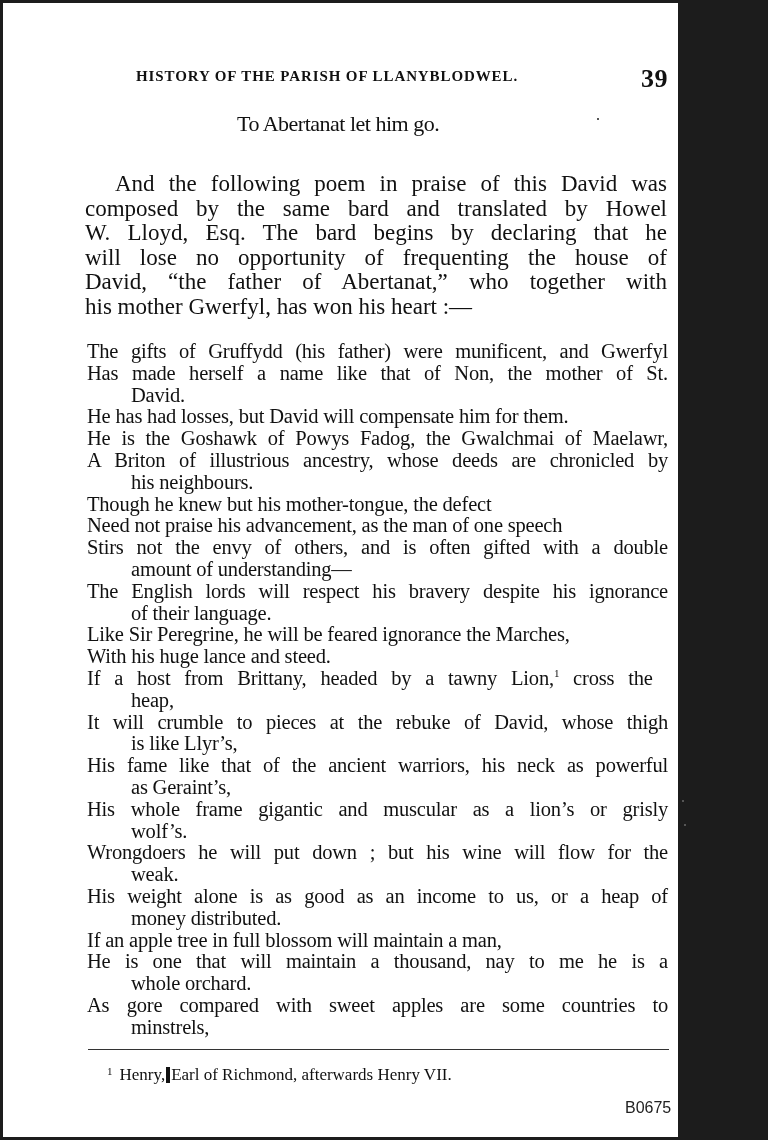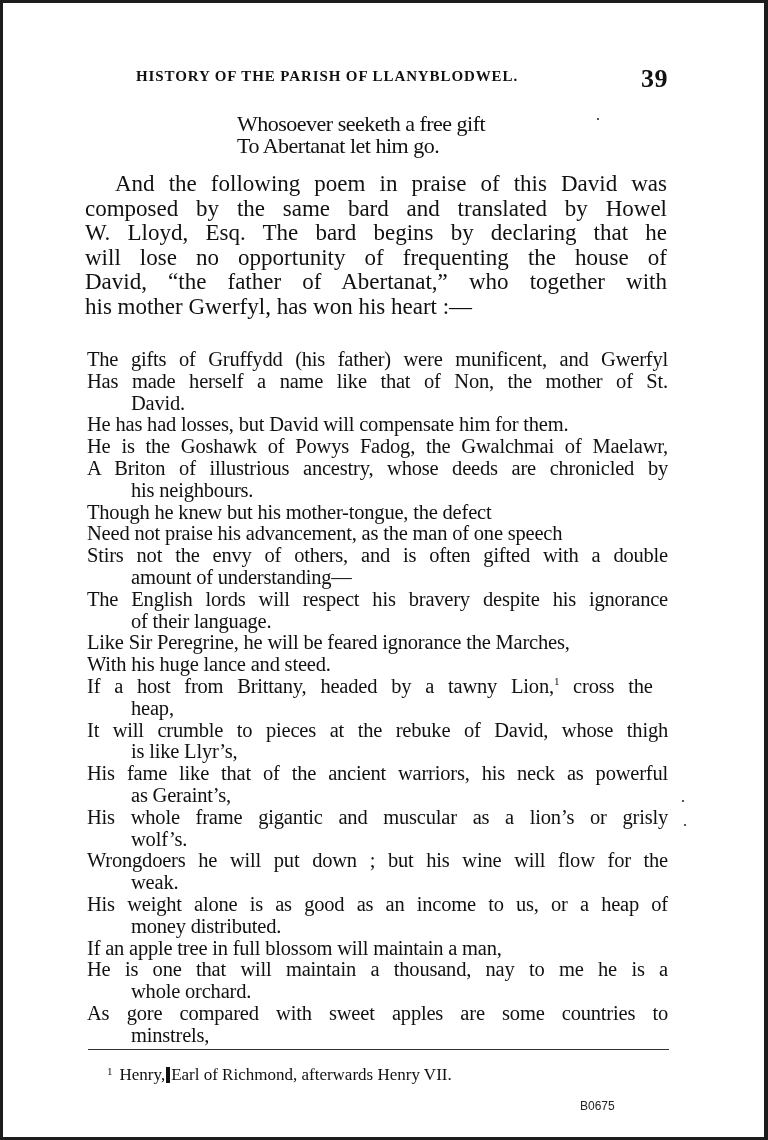--- a/index.html
+++ b/index.html
@@ -10,21 +10,21 @@
     body {
       width: 768px;
       height: 1140px;
       overflow: hidden;
       position: relative;
     }
     .page {
       position: absolute;
       left: 3px;
       top: 3px;
-      width: 761px;
+      width: 675px;
       height: 1134px;
       background: #ffffff;
       color: #111111;
       font-family: "DejaVu Serif", "Liberation Serif", serif;
     }
     .running-head {
       position: absolute;
       top: 63px;
       left: 130px;
       width: 535px;
@@ -66,21 +66,21 @@
       line-height: 24.6px;
       text-align: justify;
       text-align-last: justify;
     }
     .prose .line { display: block; white-space: nowrap; text-align: justify; text-align-last: justify; }
     .prose .line.first { padding-left: 30px; }
     .prose .line.last { text-align-last: left; }
     .poem {
       position: absolute;
       left: 84px;
-      top: 346px;
+      top: 338px;
       width: 581px;
       font-family: "Liberation Serif", serif;
       font-size: 20.5px;
       line-height: 21.8px;
     }
     .poem .pline {
       display: block;
       white-space: nowrap;
       text-align: justify;
       text-align-last: justify;
@@ -110,45 +110,44 @@
       display: inline-block;
       width: 4px;
       height: 16px;
       background: #111;
       vertical-align: -3px;
       margin: 0 1px;
     }
     sup.ref { font-size: 11px; vertical-align: 8px; line-height: 0; }
     .catalog-id {
       position: absolute;
-      left: 577px;
+      left: 622px;
       top: 1096px;
       font-family: "Liberation Sans", sans-serif;
-      font-size: 12px;
+      font-size: 16px;
       color: #222;
     }
     .speck {
       position: absolute;
       width: 2px;
       height: 2px;
       background: #555;
     }
   </style>
 </head>
 <body>
 
 <div class="page">
 
   <div class="running-head">
     <span class="running-title">HISTORY OF THE PARISH OF LLANYBLODWEL.</span>
     <span class="page-number">39</span>
   </div>
 
   <div class="epigraph">
-    <div>Whosoever seeketh a free gift</div>
     <div>To Abertanat let him go.</div>
   </div>
 
   <div class="prose">
     <span class="line first">And the following poem in praise of this David was</span>
     <span class="line">composed by the same bard and translated by Howel</span>
     <span class="line">W. Lloyd, Esq.   The bard begins by declaring that he</span>
     <span class="line">will lose no opportunity of frequenting the house of</span>
     <span class="line">David, “the father of Abertanat,” who together with</span>
     <span class="line last">his mother Gwerfyl, has won his heart :—</span>

